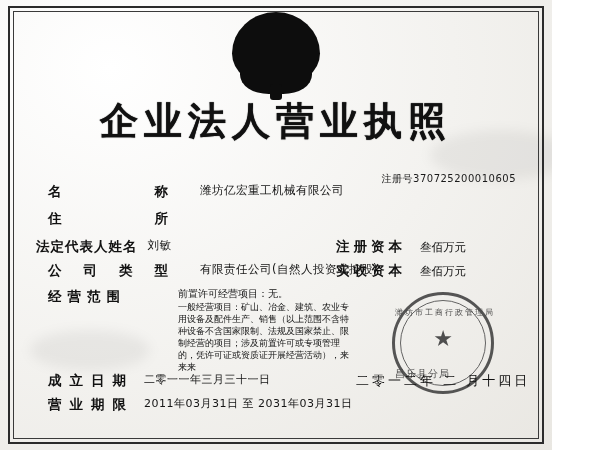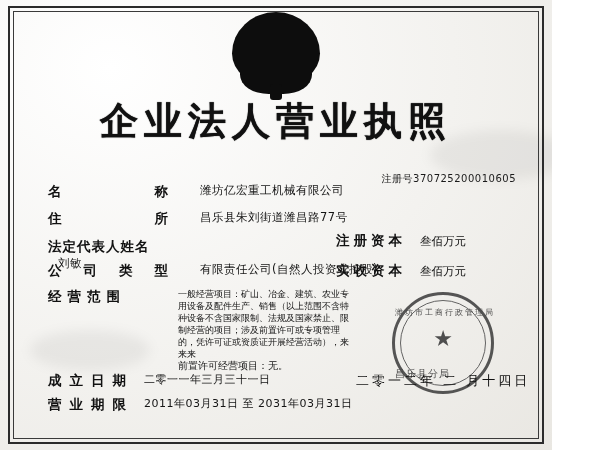--- a/index.html
+++ b/index.html
@@ -120,21 +120,21 @@
   .field .value {
     margin-left: 10px;
     font-size: 11.5px;
     letter-spacing: 0.5px;
     white-space: nowrap;
     color: #141414;
   }
 
   #f-name   { left: 48px; top: 183px; }
   #f-addr   { left: 48px; top: 210px; }
-  #f-rep    { left: 48px; top: 238px; flex-direction: column; }
+  #f-rep    { left: 36px; top: 238px; }
   #f-type   { left: 48px; top: 262px; }
   #f-scope  { left: 48px; top: 288px; }
 
   #f-name .label,
   #f-addr .label,
   #f-type .label { letter-spacing: 22px; }
   #f-scope .label { letter-spacing: 6px; }
   #f-rep .label { letter-spacing: 1px; }
 
   
@@ -165,21 +165,21 @@
     font-weight: bold;
     letter-spacing: 4px;
     white-space: nowrap;
     font-size: 13.5px;
   }
   .rfield .value {
     margin-left: 14px;
     font-size: 11.5px;
     white-space: nowrap;
   }
-  #r-reg  { left: 336px; top: 232px; }
+  #r-reg  { left: 336px; top: 238px; }
   #r-paid { left: 336px; top: 262px; }
 
   
   #f-found { left: 48px; top: 372px; }
   #f-found .label { letter-spacing: 8px; }
   #f-term  { left: 48px; top: 396px; }
   #f-term .label { letter-spacing: 8px; }
   #f-term .value, #f-found .value { font-size: 11px; }
 
   #issue-date {
@@ -265,40 +265,39 @@
     <span>注册号</span><span>370725200010605</span>
   </div>
 
   <div class="field" id="f-name">
     <span class="label">名　　称</span>
     <span class="value">潍坊亿宏重工机械有限公司</span>
   </div>
 
   <div class="field" id="f-addr">
     <span class="label">住　　所</span>
-    <span class="value">昌乐县朱刘街道潍昌路77号</span>
   </div>
 
   <div class="field" id="f-rep">
     <span class="label">法定代表人姓名</span>
     <span class="value">刘敏</span>
   </div>
 
   <div class="field" id="f-scope">
     <span class="label">经营范围</span>
   </div>
 
   <div class="field" id="f-type">
     <span class="label">公司类型</span>
     <span class="value">有限责任公司(自然人投资或控股)</span>
   </div>
 
   <div id="scope-body">
+    <div id="scope-first">前置许可经营项目：无。</div>
     <div>一般经营项目：矿山、冶金、建筑、农业专用设备及配件生产、销售（以上范围不含特种设备不含国家限制、法规及国家禁止、限制经营的项目；涉及前置许可或专项管理的，凭许可证或资质证开展经营活动），来来来</div>
-    <div id="scope-first">前置许可经营项目：无。</div>
   </div>
 
   <div class="rfield" id="r-reg">
     <span class="label">注册资本</span>
     <span class="value">叁佰万元</span>
   </div>
 
   <div class="rfield" id="r-paid">
     <span class="label">实收资本</span>
     <span class="value">叁佰万元</span>

